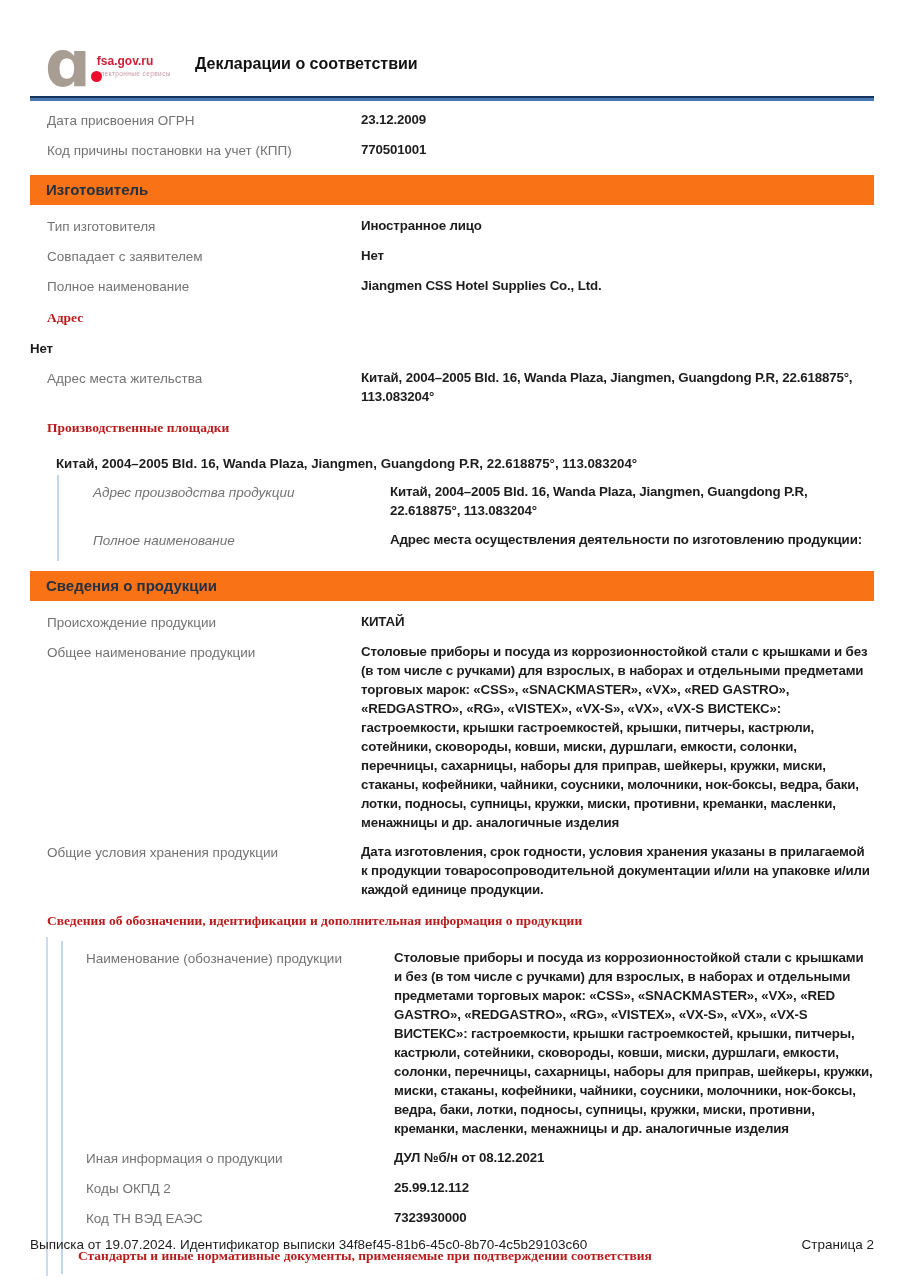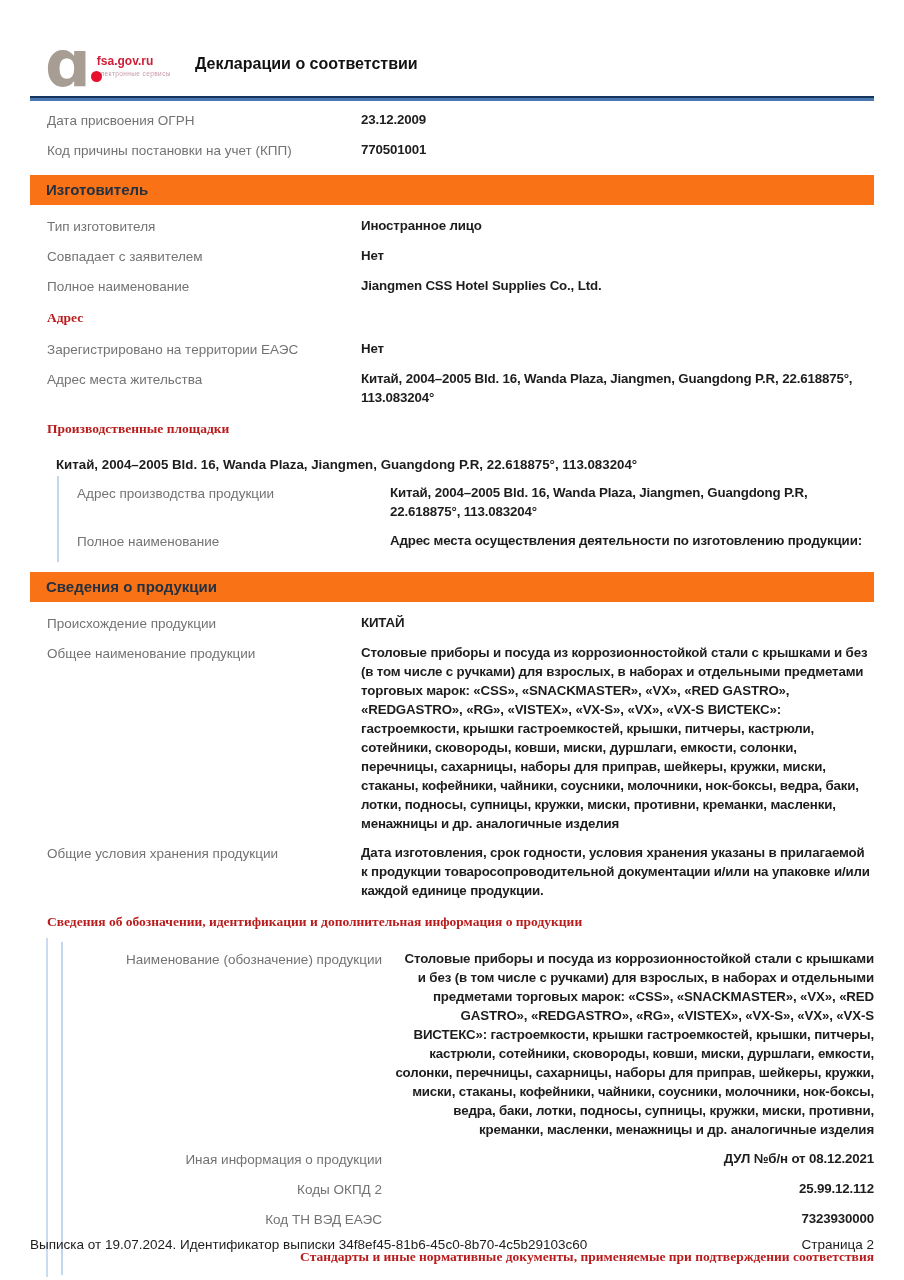--- a/index.html
+++ b/index.html
@@ -25,24 +25,24 @@
   .row .label { flex:0 0 331px; padding:1px 12px 0 17px; font-size:13.5px; color:#737373; line-height:19px; }
   .row .value { flex:1 1 auto; font-size:13.3px; font-weight:bold; color:#1d1d1d; line-height:19px; letter-spacing:-.15px; }
 
   .section-bar { margin:10px 0 6px 0; background:#f97316; padding:6px 16px 7px 16px; font-size:15px; font-weight:bold; color:#24303f; }
 
   .subheading { padding:7px 0 7px 17px; font-size:13.5px; font-weight:bold; color:#b91c1c; line-height:19px;font-family:Liberation Serif, serif; }
 
   .site-summary { margin:10px 0 2px 26px; font-size:13.3px; font-weight:bold; color:#1d1d1d; line-height:19px; }
 
   .nest1 { margin-left:27px; border-left:2px solid #c3d7ec; padding:2px 0 6px 0; }
-  .nest1 .row .label { flex-basis:331px; padding-left:18px; }
+  .nest1 .row .label { flex-basis:331px; padding-left:34px;font-style:italic; }
 
   .nest2-outer { margin-left:16px; border-left:2px solid #c9dcf0; padding:4px 0 2px 0; }
-  .nest2-inner { margin-left:13px; border-left:2px solid #c3d7ec; padding:2px 0 2px 0;text-align:right; }
+  .nest2-inner { margin-left:13px; border-left:2px solid #c3d7ec; padding:2px 0 2px 0; }
   .nest2-inner .row .label { flex-basis:331px; padding-left:23px; }
   .standards-heading { padding-left:15px; margin-top:6px; }
 
   
   .doc-footer { position:absolute; left:30px; right:30px; bottom:28px; display:flex; justify-content:space-between; font-size:13.5px; color:#1d1d1d;gap:29px; }
 </style>
 </head>
 <body>
 
 <div class="page">
@@ -83,21 +83,20 @@
       <div class="value">Нет</div>
     </div>
     <div class="row">
       <div class="label">Полное наименование</div>
       <div class="value">Jiangmen CSS Hotel Supplies Co., Ltd.</div>
     </div>
 
     <div class="subheading">Адрес</div>
 
     <div class="row">
-      <div class="label">Зарегистрировано на территории ЕАЭС</div>
       <div class="value">Нет</div>
     </div>
     <div class="row">
       <div class="label">Адрес места жительства</div>
       <div class="value">Китай, 2004–2005 Bld. 16, Wanda Plaza, Jiangmen, Guangdong P.R, 22.618875°, 113.083204°</div>
     </div>
 
     <div class="subheading">Производственные площадки</div>
 
     <div class="site-summary">Китай, 2004–2005 Bld. 16, Wanda Plaza, Jiangmen, Guangdong P.R, 22.618875°, 113.083204°</div>

